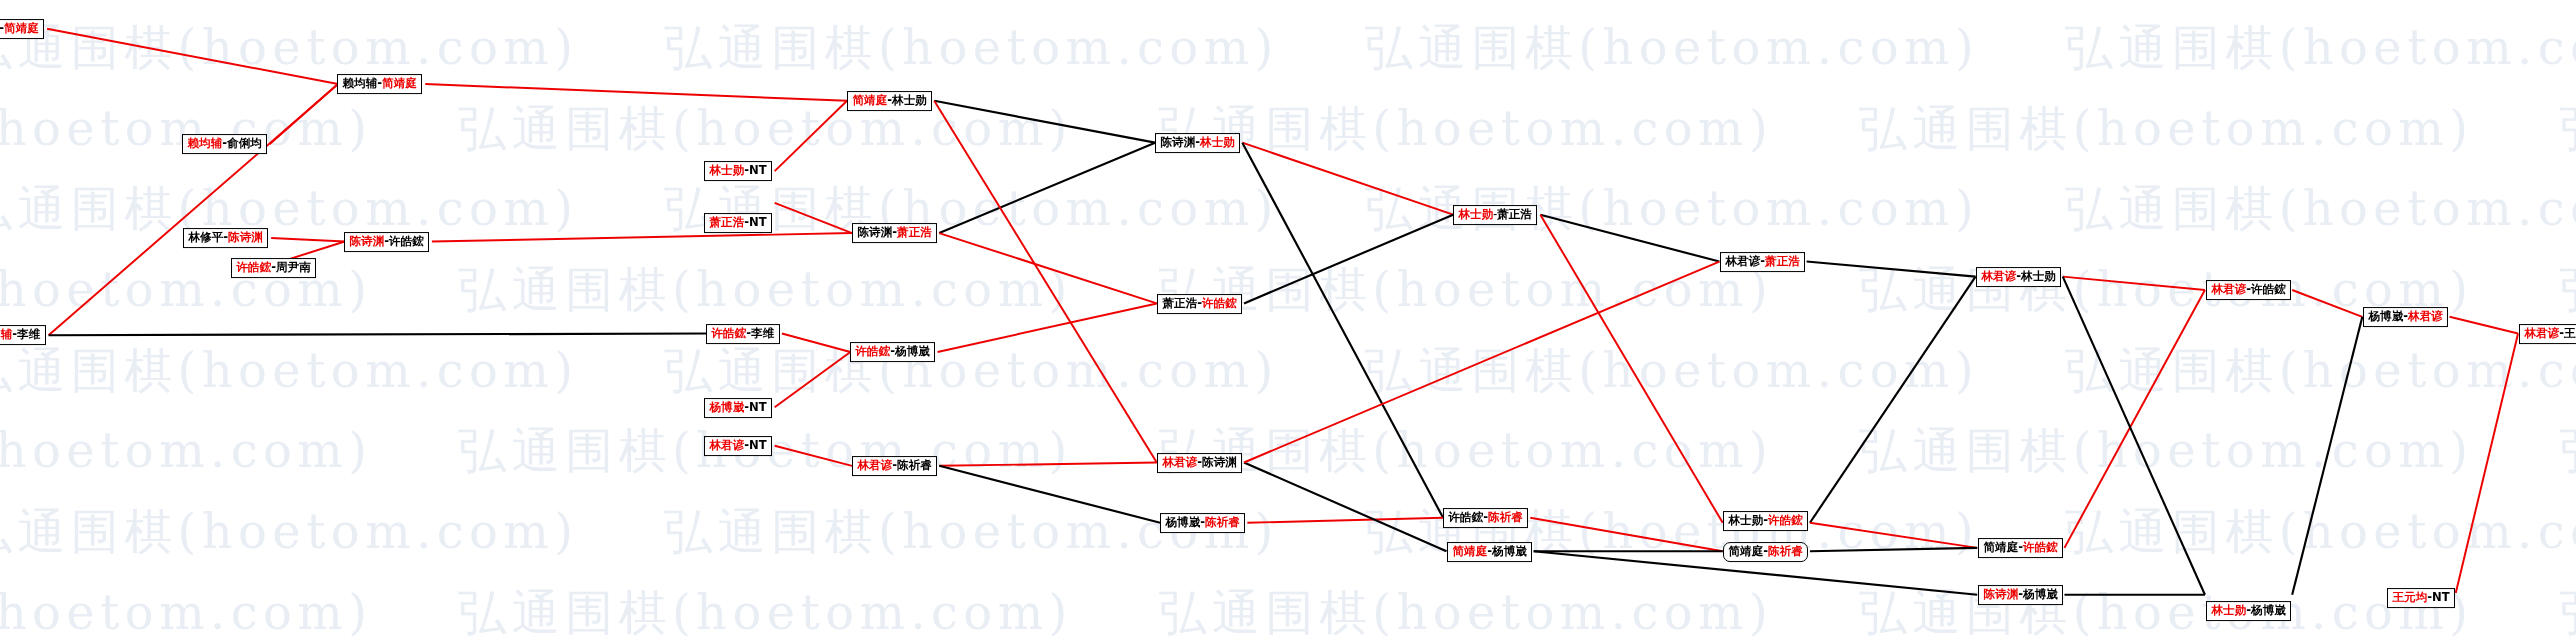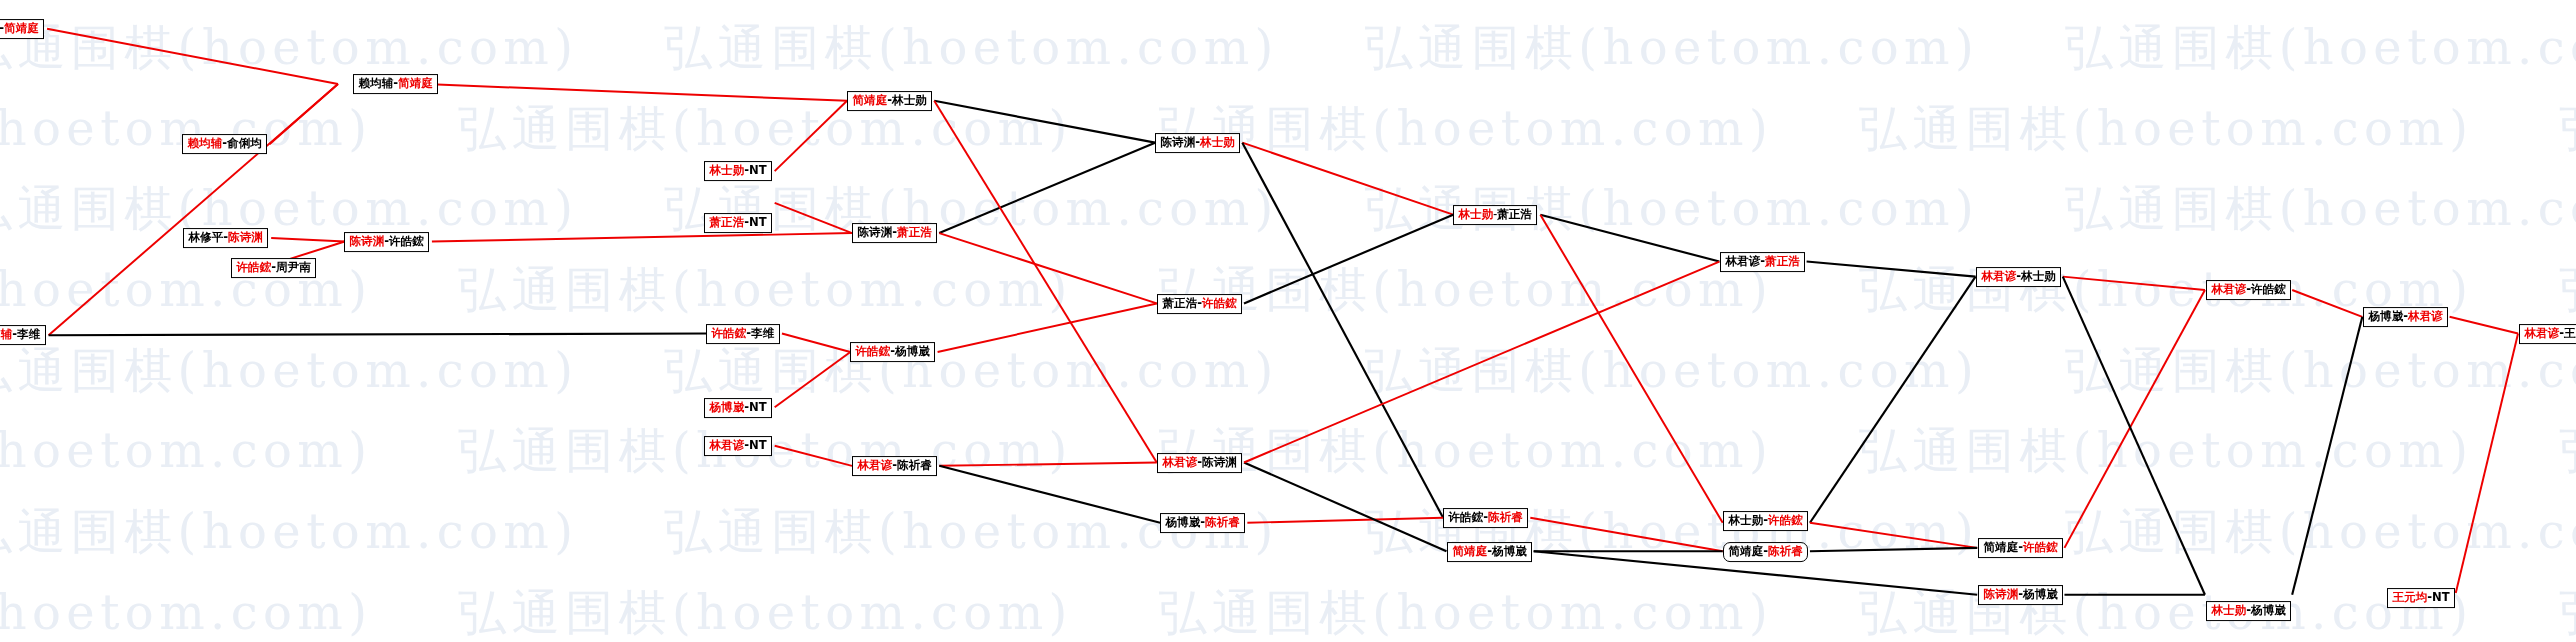--- a/index.html
+++ b/index.html
@@ -107,21 +107,21 @@
       <line x1="2304.65625" y1="664.234375" x2="2461.5625" y2="664.234375" stroke="#000000" stroke-width="2.4"></line>
       <line x1="2302.78125" y1="308.9375" x2="2461.5625" y2="664.234375" stroke="#000000" stroke-width="2.4"></line>
       <line x1="2558.96875" y1="323.890625" x2="2637.34375" y2="353.8125" stroke="#ee0000" stroke-width="2.2"></line>
       <line x1="2558.96875" y1="664.234375" x2="2637.34375" y2="353.8125" stroke="#000000" stroke-width="2.4"></line>
       <line x1="2734.75" y1="353.8125" x2="2811.25" y2="372.515625" stroke="#ee0000" stroke-width="2.2"></line>
       <line x1="2741.671875" y1="662.359375" x2="2811.25" y2="372.515625" stroke="#ee0000" stroke-width="2.2"></line>
     </svg>
 
   <div id="nodes">
       <div class="node" style="left: -24.6px; top: 29px;"><span class="l">?阳</span><span class="sep">-</span><span class="w">简靖庭</span></div>
-      <div class="node" style="left: 353px; top: 84px;"><span class="l">赖均辅</span><span class="sep">-</span><span class="w">简靖庭</span></div>
+      <div class="node" style="left: 337px; top: 84px;"><span class="l">赖均辅</span><span class="sep">-</span><span class="w">简靖庭</span></div>
       <div class="node" style="left: 182px; top: 144px;"><span class="w">赖均辅</span><span class="sep">-</span><span class="l">俞俐均</span></div>
       <div class="node" style="left: 183px; top: 238px;"><span class="l">林修平</span><span class="sep">-</span><span class="w">陈诗渊</span></div>
       <div class="node" style="left: 183px; top: 268px; margin-left: 48px;"><span class="w">许皓鋐</span><span class="sep">-</span><span class="l">周尹南</span></div>
       <div class="node" style="left: 344px; top: 242px; text-align: center;"><span class="w">陈诗渊</span><span class="sep">-</span><span class="l">许皓鋐</span></div>
       <div class="node" style="left: -28px; top: 335px;"><span class="w">赖均辅</span><span class="sep">-</span><span class="l">李维</span></div>
       <div class="node" style="left: 706px; top: 334px;"><span class="w">许皓鋐</span><span class="sep">-</span><span class="l">李维</span></div>
       <div class="node" style="left: 704px; top: 408px;"><span class="w">杨博崴</span><span class="sep">-</span><span class="l">NT</span></div>
       <div class="node" style="left: 704px; top: 446px; text-align: center;"><span class="w">林君谚</span><span class="sep">-</span><span class="l">NT</span></div>
       <div class="node" style="left: 847px; top: 101px;"><span class="w">简靖庭</span><span class="sep">-</span><span class="l">林士勋</span></div>
       <div class="node" style="left: 704px; top: 171px;"><span class="w">林士勋</span><span class="sep">-</span><span class="l">NT</span></div>

